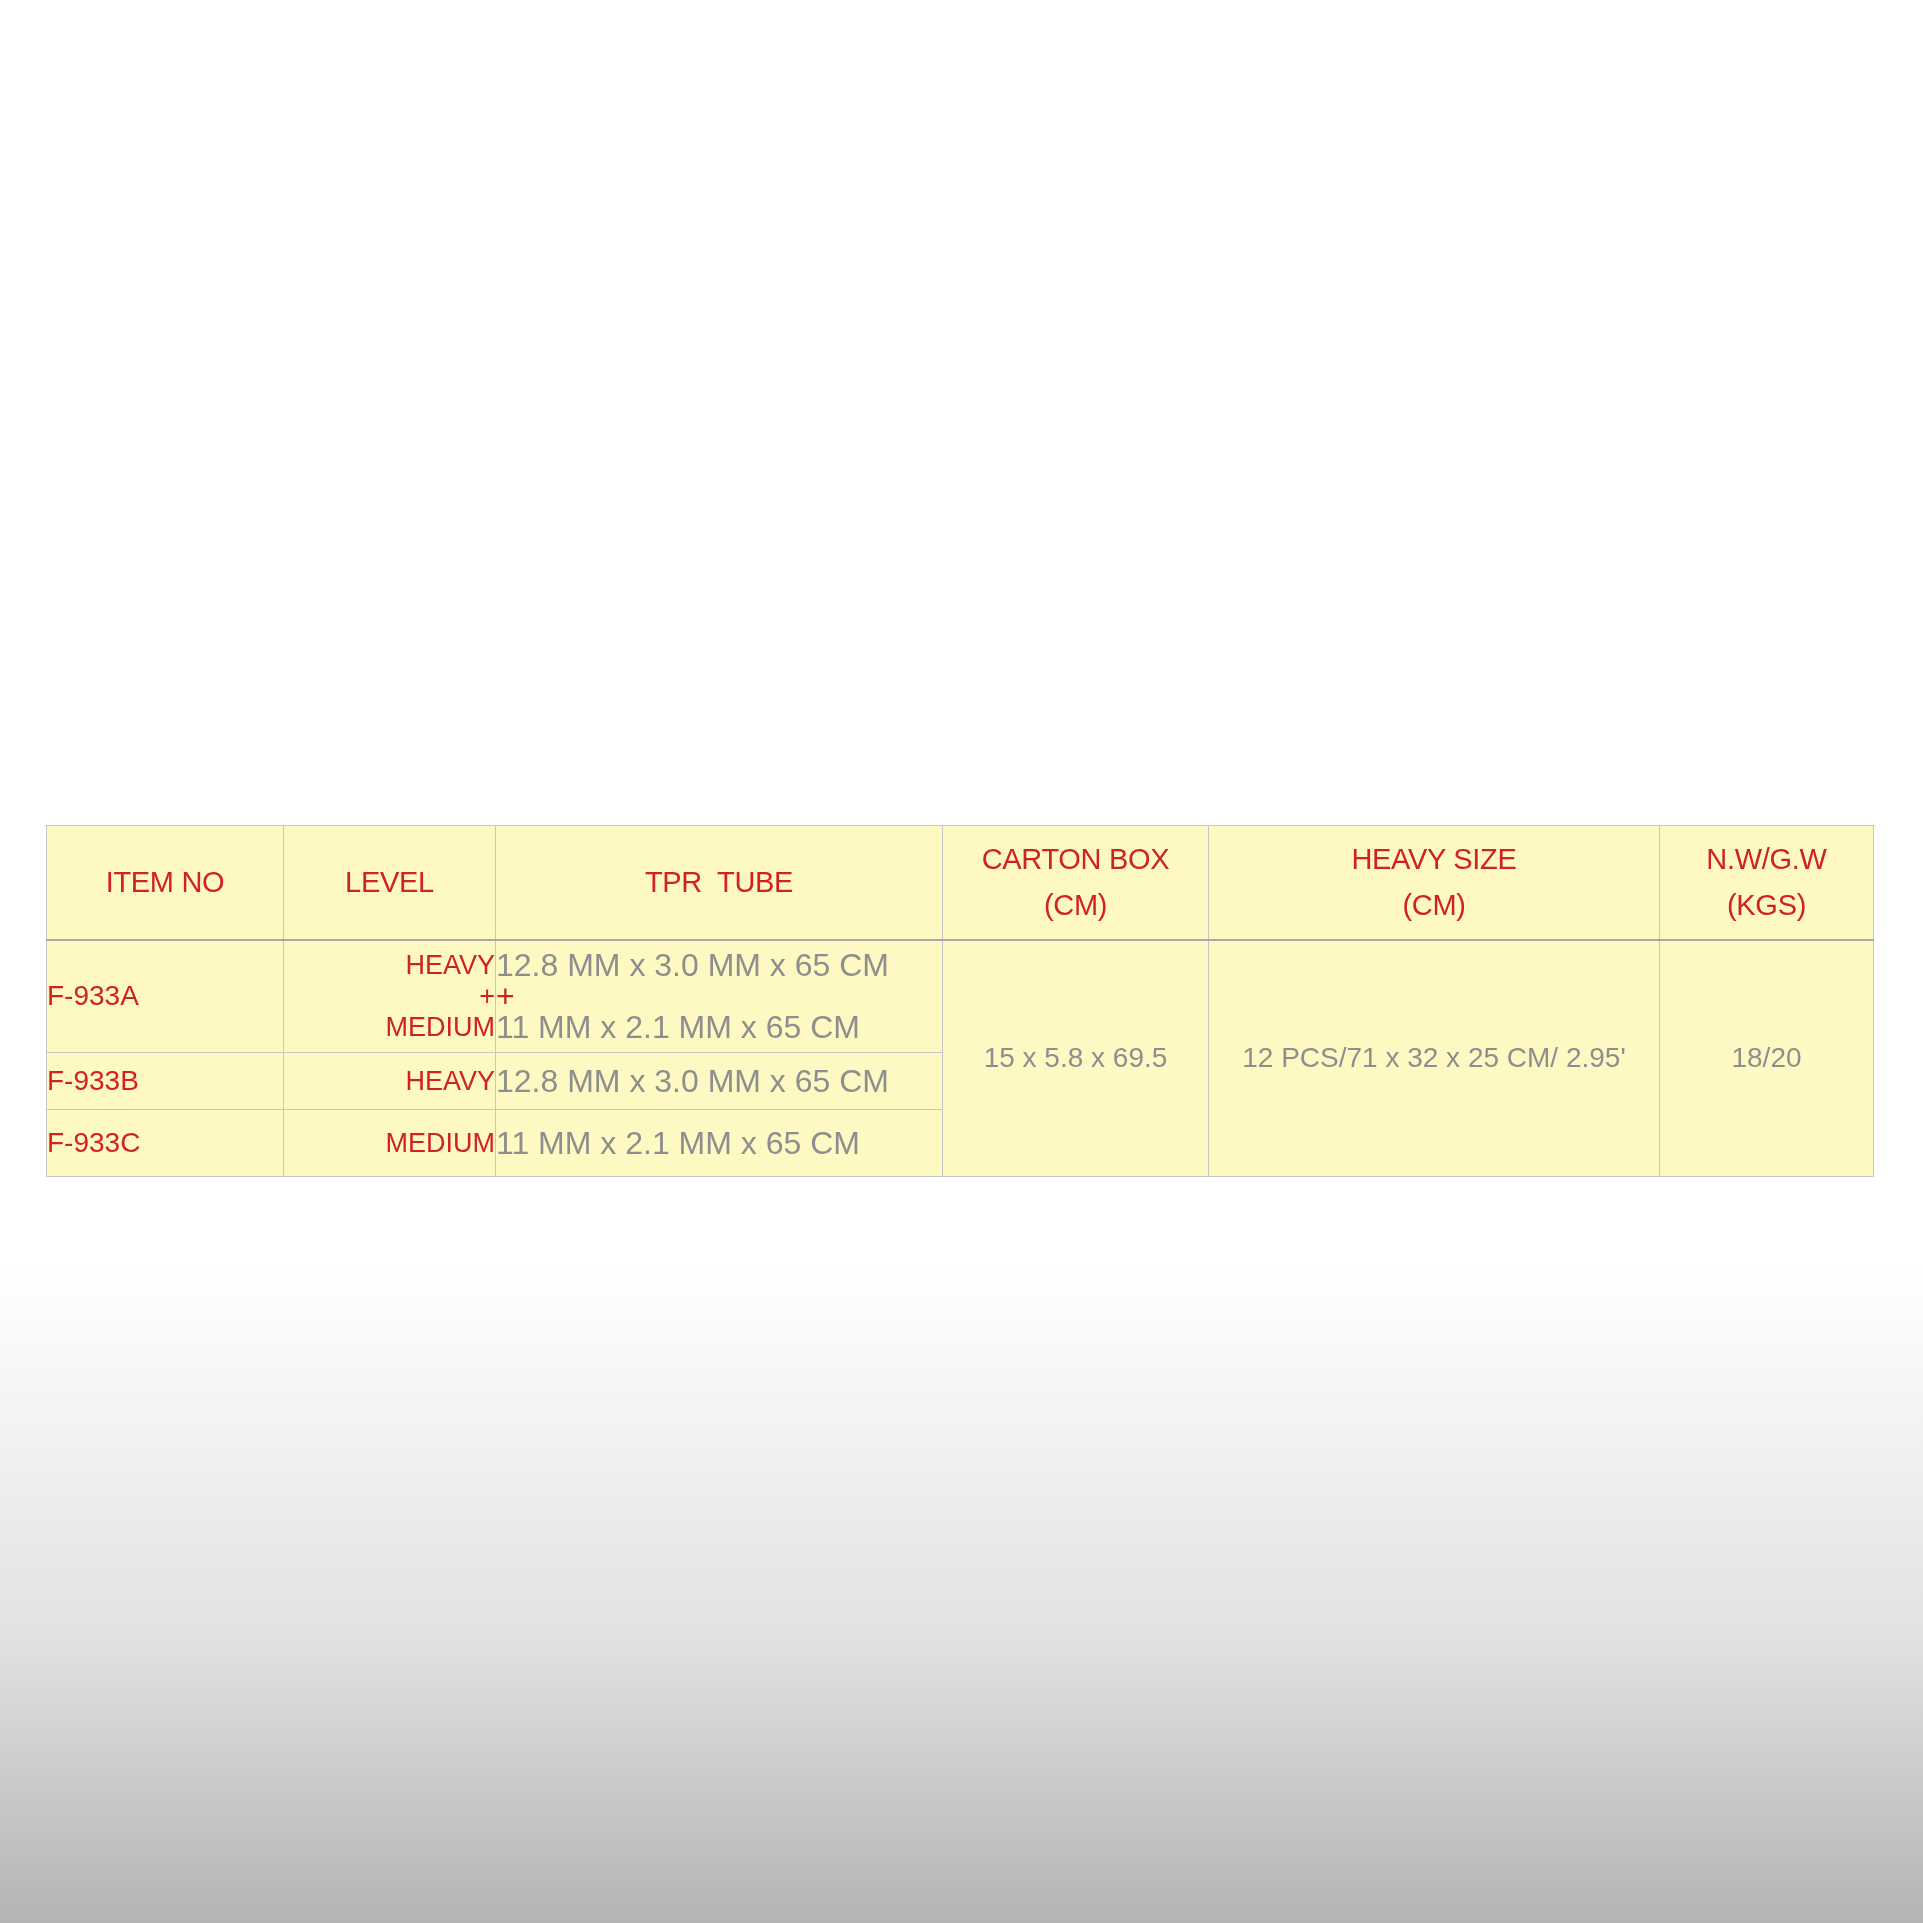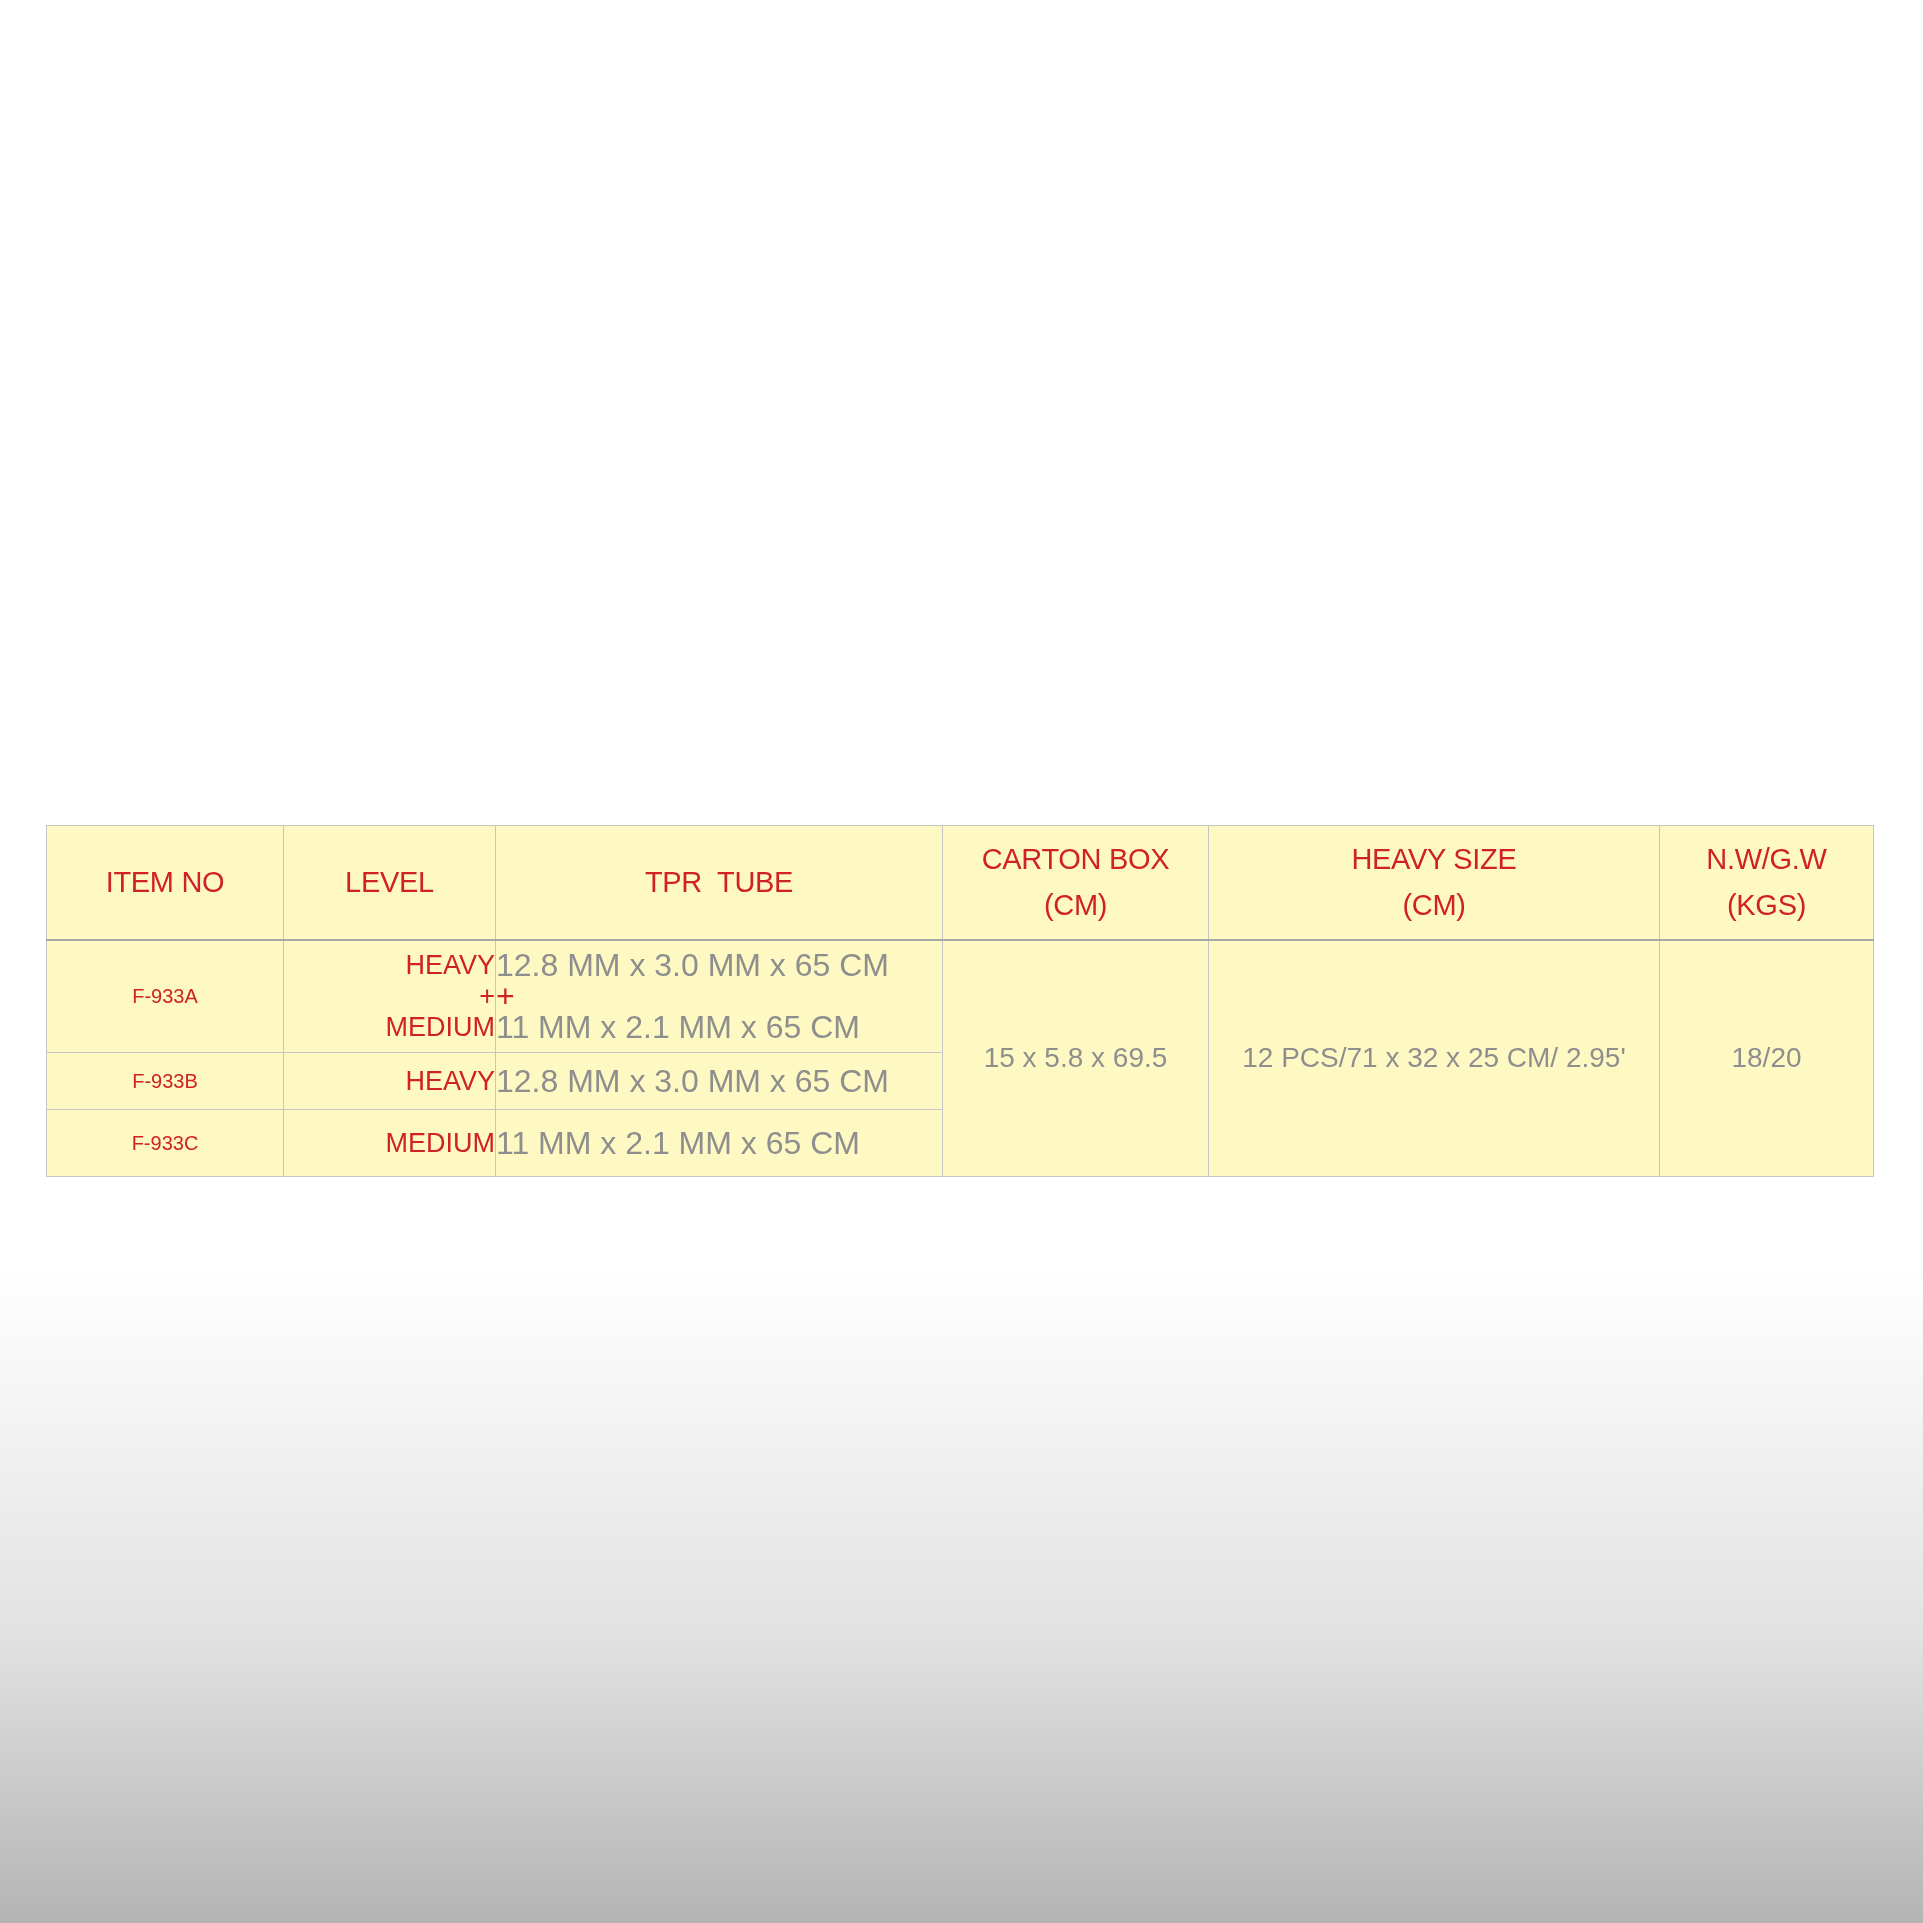--- a/index.html
+++ b/index.html
@@ -25,21 +25,21 @@
   }
   .spec-table thead th{
     border-bottom:2.8px solid #a8a8a8;
     color:#cf2127;
     font-size:29px;
     letter-spacing:-0.3px;
     text-align:center;
   }
   .hdr-line{display:block;line-height:1.6;white-space:pre;}
   .red{color:#cf2127;}
-  .item-cell{font-size:20px;color:#cf2127;text-align:center;}
+  .item-cell{font-size:28px;color:#cf2127;}
   .level-cell{font-size:27px;color:#cf2127;text-align:right;padding-left:42px;}
   .level-cell div{line-height:31px;}
   .tpr-cell{font-size:32px;color:#8e8e8e;}
   .tpr-cell div{line-height:31px;}
   .merged-cell{font-size:28px;color:#8e8e8e;text-align:center;}
 </style>
 </head>
 <body>
 
 <table class="spec-table">

